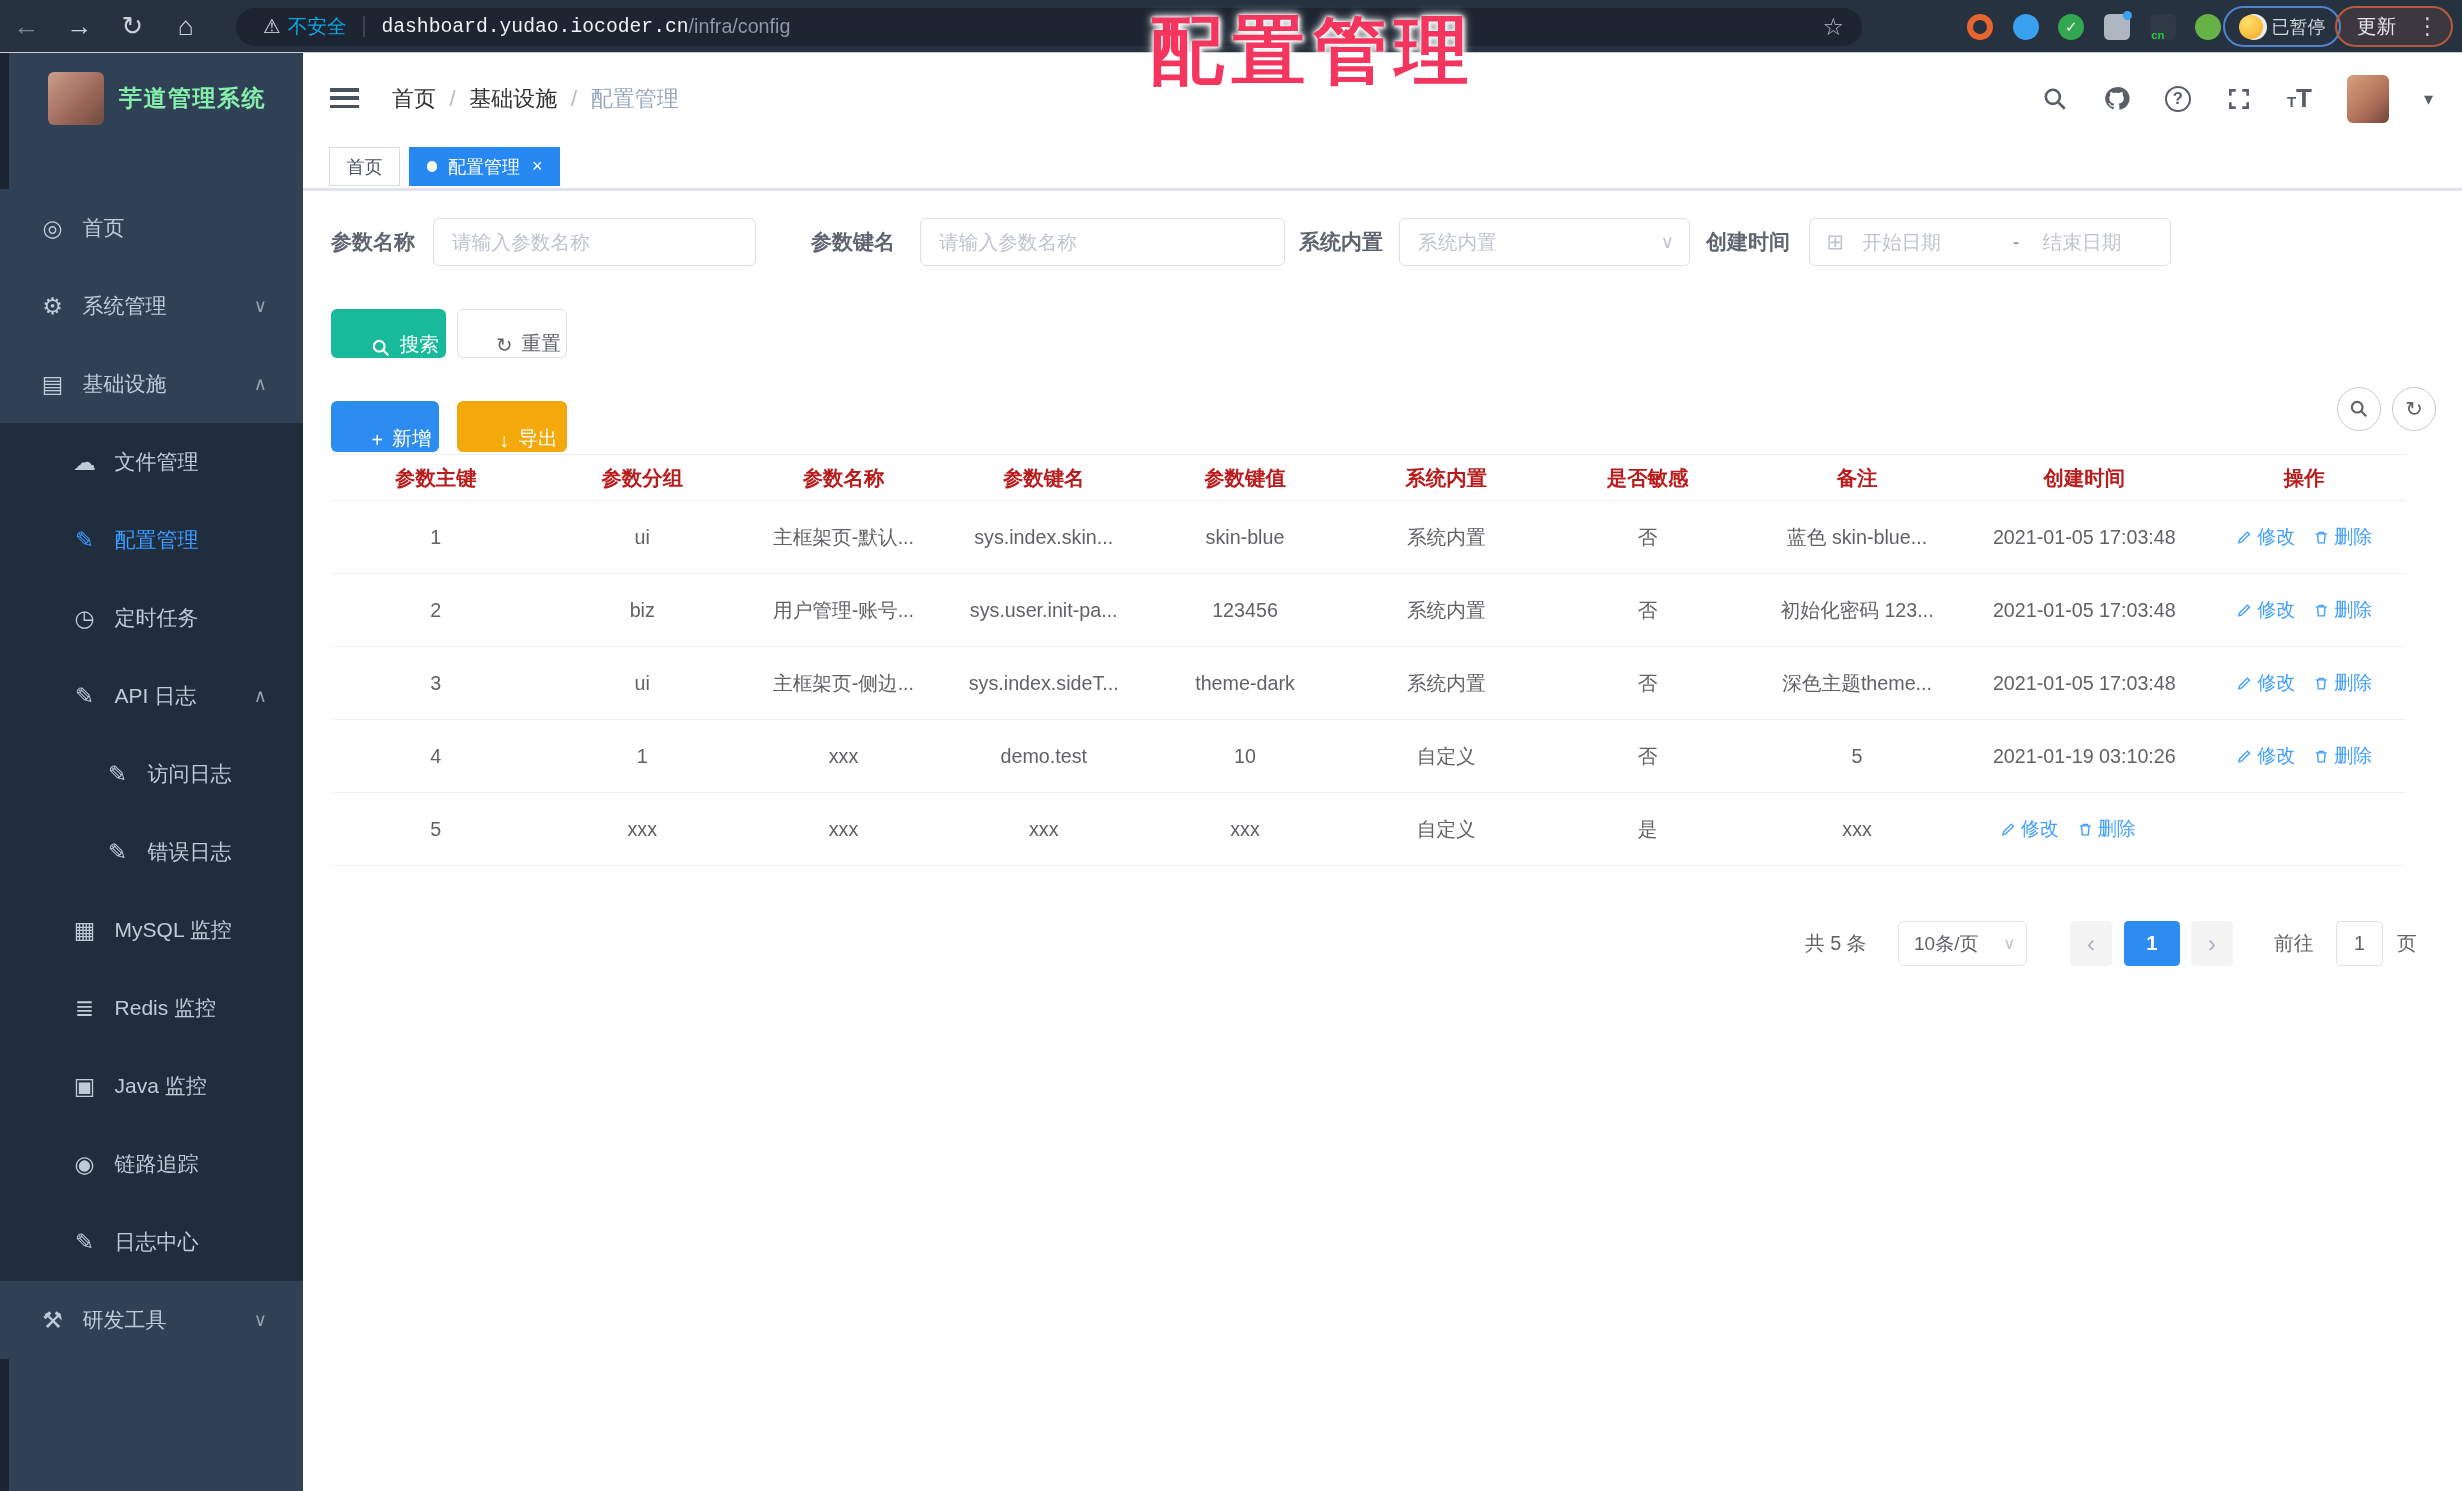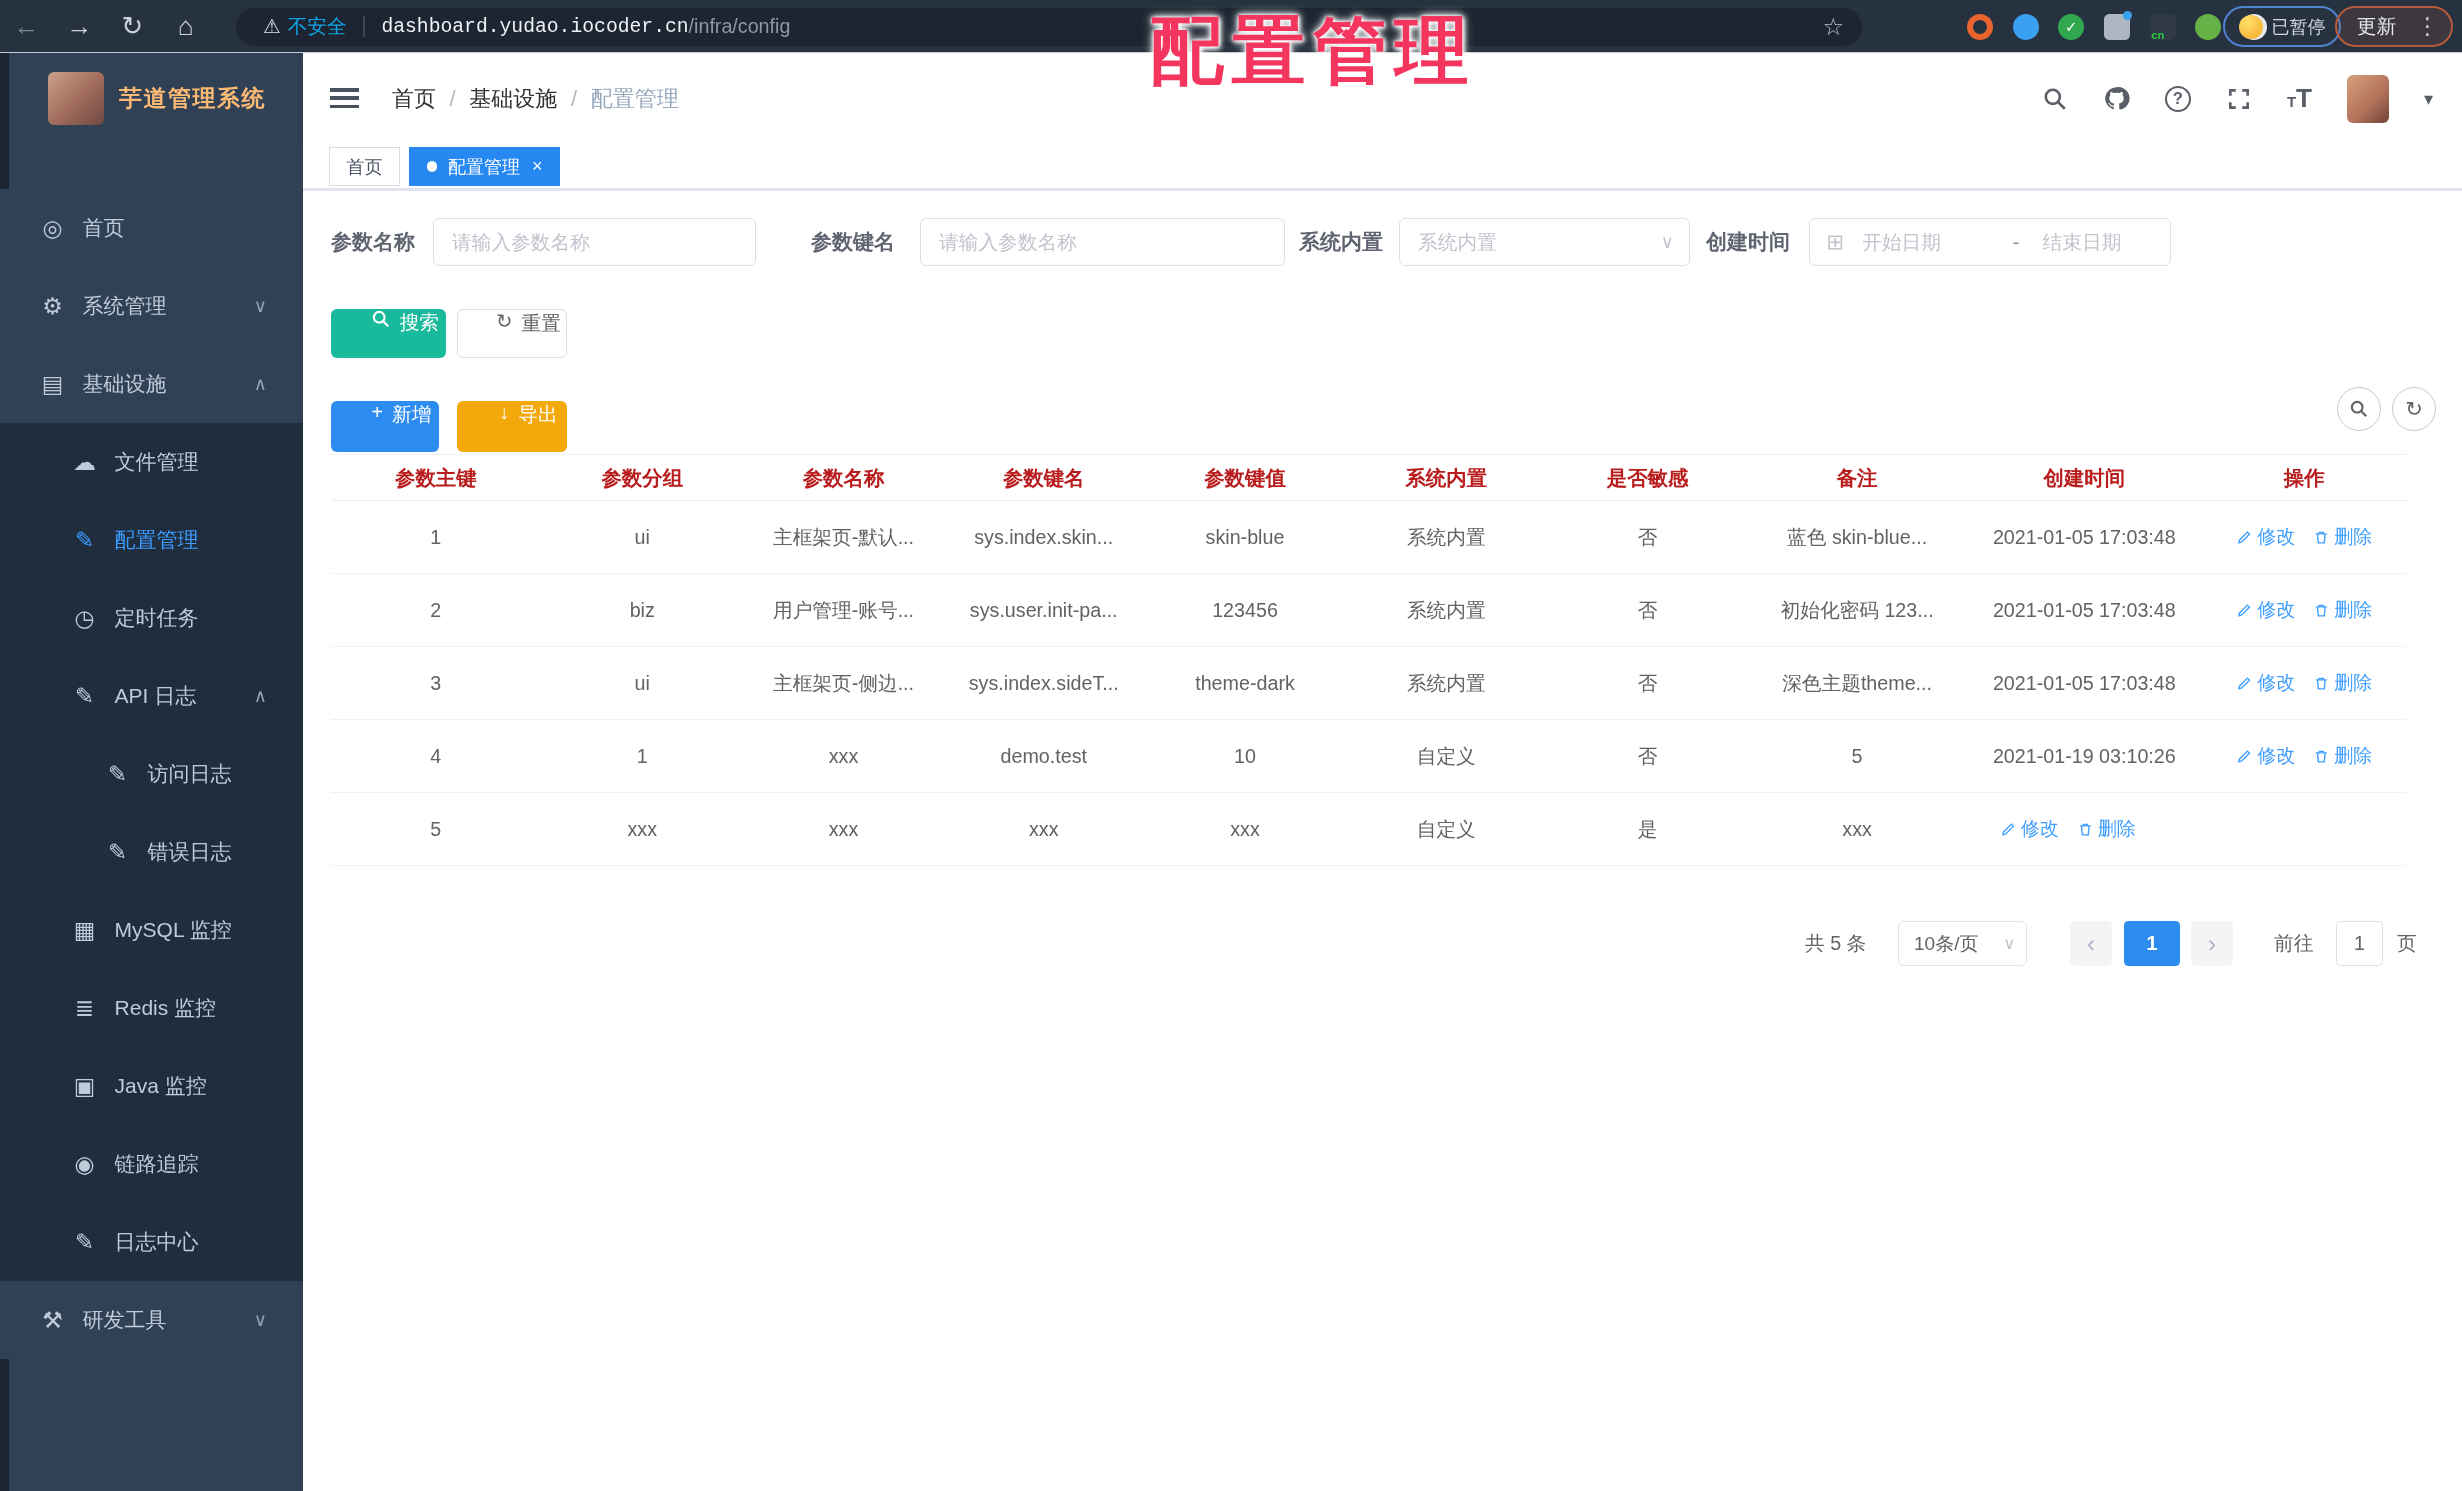--- a/index.html
+++ b/index.html
@@ -36,21 +36,21 @@
     background:rgba(190,95,60,.15); display:flex; align-items:center; padding:0 12px 0 19.7px; gap:20px; }
   .update-label { color:#e2e5e9; font-size:19.7px; }
   .kebab { color:#c7cdd5; font-size:23px; }
 
   
   .sidebar { position:absolute; left:0; top:53px; width:303px; height:1438px; background:#304156; }
   .side-strip { position:absolute; left:0; top:0; width:9px; height:100%; background:#1b2533; }
   .logo-row { position:absolute; left:0; top:0; width:100%; height:91px; display:flex; align-items:center; padding-left:48px; }
   .logo-img { width:56px; height:53px; border-radius:6px;
     background:linear-gradient(135deg,#caa08b 0%,#a06a5a 55%,#6d4a42 100%); }
-  .app-title { margin-left:15px; color:#fdba74; font-size:23px; font-weight:bold; letter-spacing:1.5px; }
+  .app-title { margin-left:15px; color:#86efac; font-size:23px; font-weight:bold; letter-spacing:1.5px; }
   .menu { position:absolute; left:0; top:136px; width:100%; }
   .menu-item { height:78px; display:flex; align-items:center; color:#bfcbd9; font-size:21px; position:relative; cursor:pointer; }
   .menu-item .mi-icon { width:33px; text-align:center; margin-right:13.6px; font-size:23px; }
   .menu-item.lvl0 { padding-left:36px; background:#304156; }
   .menu-item.lvl1 { padding-left:68px; background:#1f2d3d; }
   .menu-item.lvl2 { padding-left:101px; background:#1f2d3d; }
   .menu-item.active, .menu-item.active .mi-icon { color:#3e9bff; }
   .menu-item .chev { position:absolute; right:36px; font-size:18px; color:#93a1b1; }
 
   
@@ -86,21 +86,21 @@
   .f-label { position:absolute; top:27px; height:48px; display:flex; align-items:center;
     font-size:21px; font-weight:600; color:#5f6470; }
   .f-input { position:absolute; top:27px; height:48px; border:1.5px solid #dcdfe6; border-radius:6px; background:#fff;
     display:flex; align-items:center; padding-left:18px; font-size:19.7px; color:#c0c4cc; }
   .f-input .sel-caret { margin-left:auto; margin-right:15px; font-size:18px; color:#c0c4cc; }
   .date-input { display:flex; align-items:center; padding-left:16.6px; gap:0; }
   .date-input .cal { font-size:21px; color:#c0c4cc; margin-right:18px; }
   .date-input .dsep { flex:0 0 53px; text-align:center; color:#8a8f99; }
   .date-input .dtext { flex:1; }
 
-  .btn { position:absolute; display:flex; align-items:flex-start; justify-content:center; gap:9px;
+  .btn { position:absolute; display:flex; align-items:flex-end; justify-content:center; gap:9px;
     border-radius:6px; font-size:19.7px; cursor:pointer;padding-left:33px; }
   .btn-search { left:28px; top:118px; width:115px; height:49px; background:#18ba9b; color:#fff; }
   .btn-reset { left:154px; top:118px; width:110px; height:49px; background:#fff; border:1.5px solid #dcdfe6; color:#606266; }
   .btn-add { left:28px; top:210px; width:108px; height:51px; background:#2d8cf0; color:#fff; }
   .btn-export { left:154px; top:210px; width:110px; height:51px; background:#f3a80c; color:#fff; }
   .btn .bicon { font-size:19.7px; }
   .round-btn { position:absolute; top:196px; width:44px; height:44px; border-radius:50%; border:1.5px solid #c6cad2;
     display:flex; align-items:center; justify-content:center; color:#606266; background:#fff; cursor:pointer; font-size:21px; }
 
   

